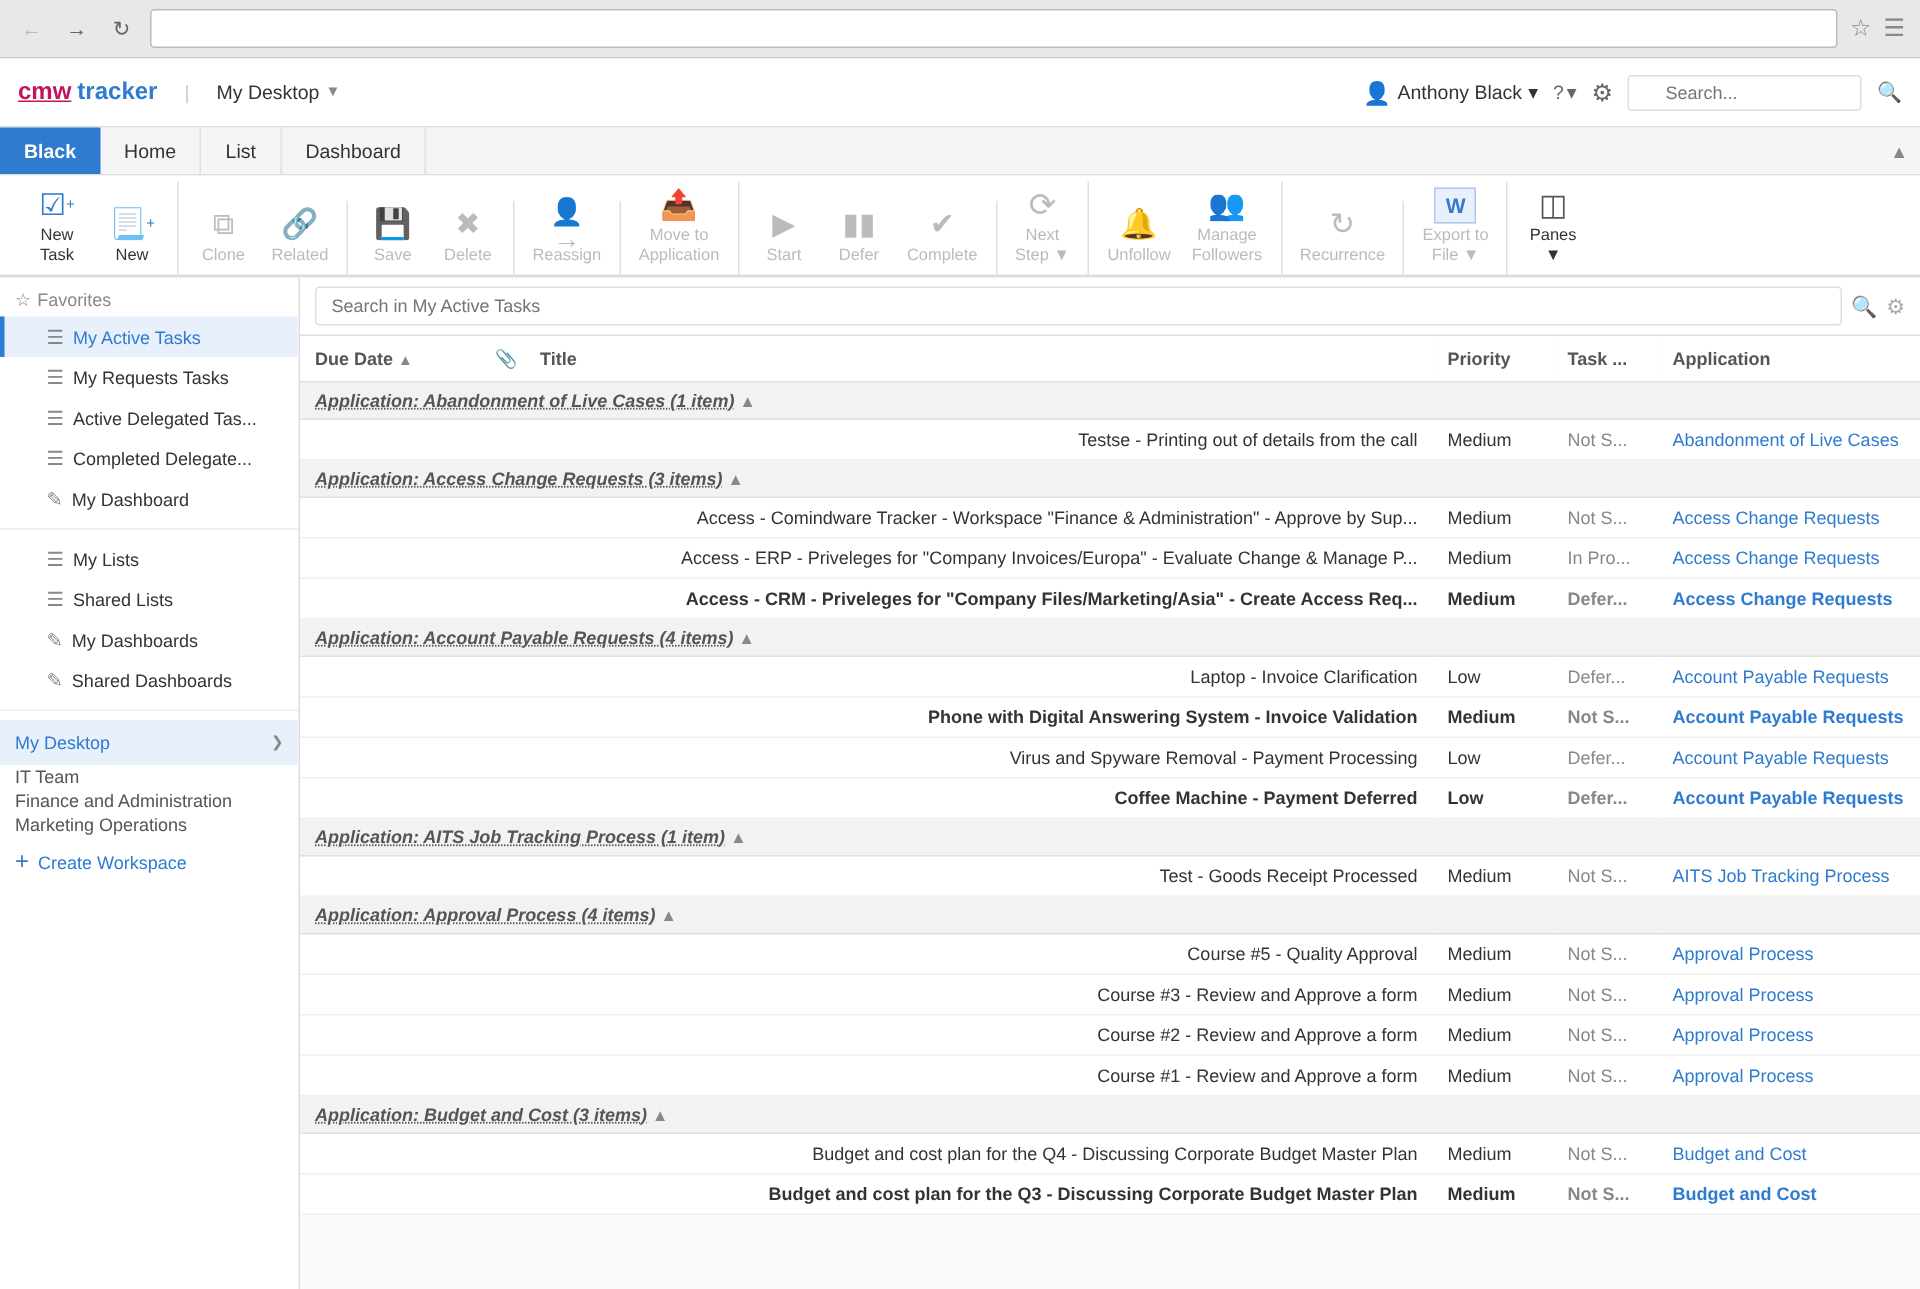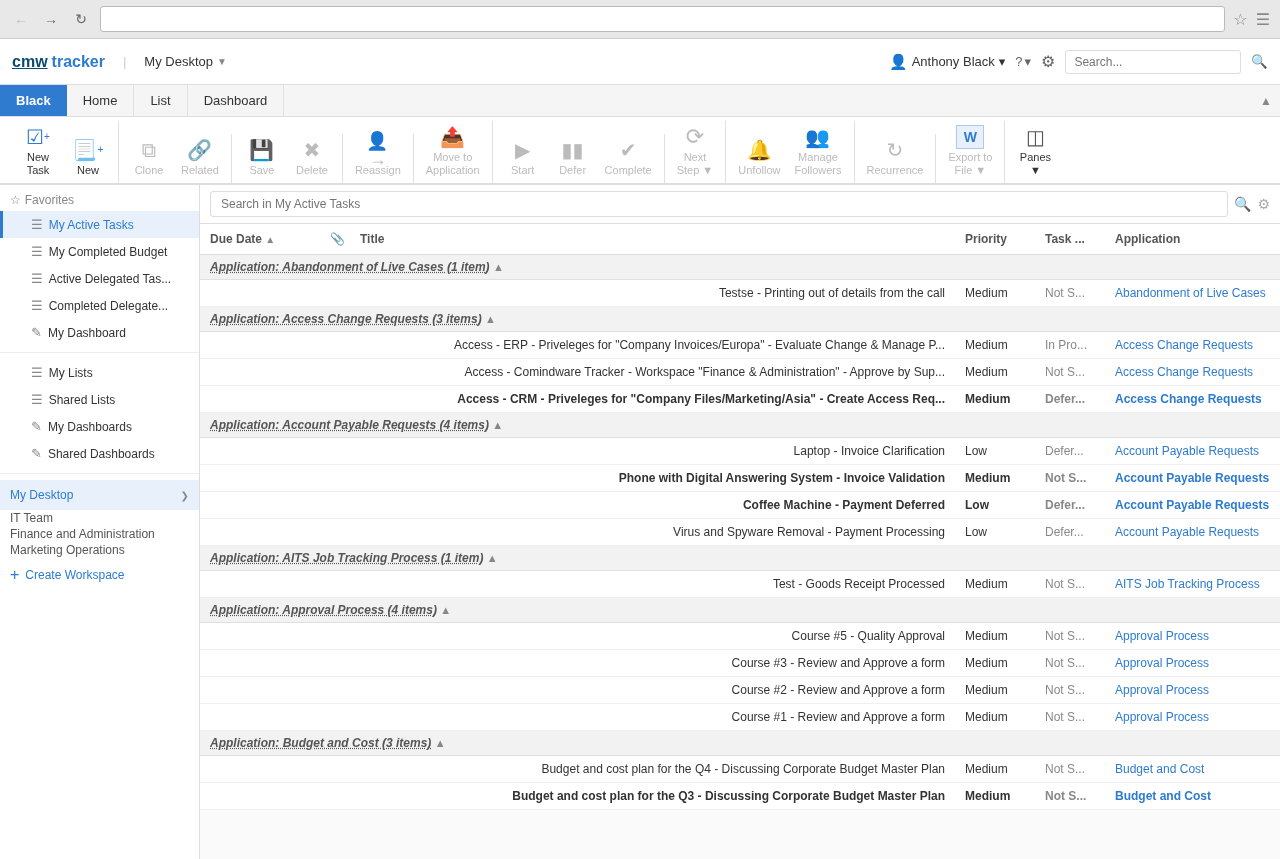--- a/index.html
+++ b/index.html
@@ -42,21 +42,21 @@
       padding: 0 12px;
       height: 46px;
       display: flex;
       align-items: center;
       gap: 12px;
     }
     .logo-area {
       display: flex; align-items: center; gap: 4px;
       font-size: 16px; font-weight: bold;
     }
-    .logo-cmw { color: #0c4a6e; text-decoration: underline; }
+    .logo-cmw { color: #be185d; text-decoration: underline; }
     .logo-tracker { color: #2e7bcf; }
     .logo-divider { color: #ccc; margin: 0 6px; }
     .workspace-selector {
       display: flex; align-items: center; gap: 4px;
       font-size: 13px; color: #333; cursor: pointer;
       border: none; background: none;
     }
     .workspace-caret { color: #888; font-size: 10px; }
     .header-right {
       margin-left: auto;
@@ -73,23 +73,23 @@
       font-size: 13px; color: #666; cursor: pointer;
       border: none; background: none;
     }
     .gear-btn {
       font-size: 16px; color: #666; cursor: pointer;
       border: none; background: none;
     }
     .header-search {
       border: 1px solid #ddd;
       border-radius: 3px;
-      padding: 4px 8px;
-      font-size: 12px;
-      width: 176px;
+      padding: 4px 24px;
+      font-size: 12px;
+      width: 156px;
     }
     .header-search-btn { color: #aaa; cursor: pointer; border: none; background: none; }
 
     
     .tabs-bar {
       background: #f5f5f5;
       border-bottom: 1px solid #ddd;
       display: flex;
       align-items: center;
       padding: 0;
@@ -492,21 +492,21 @@
     <div class="sidebar-section-header">
       <span>☆</span>
       <span>Favorites</span>
     </div>
     <div class="sidebar-item active">
       <span class="sidebar-item-icon">☰</span>
       <span>My Active Tasks</span>
     </div>
     <div class="sidebar-item">
       <span class="sidebar-item-icon">☰</span>
-      <span>My Completed Budget</span>
+      <span>My Requests Tasks</span>
     </div>
     <div class="sidebar-item">
       <span class="sidebar-item-icon">☰</span>
       <span>Active Delegated Tas...</span>
     </div>
     <div class="sidebar-item">
       <span class="sidebar-item-icon">☰</span>
       <span>Completed Delegate...</span>
     </div>
     <div class="sidebar-item">
@@ -600,31 +600,31 @@
     </tr>
             <tr class="group-header">
               <td colspan="6">
     <span class="group-title">Application: Access Change Requests (3 items)</span>
     <span class="collapse-btn"> ▲</span>
   </td>
             </tr>
             <tr class="task-row">
       <td></td>
       <td></td>
+      <td class="task-title">Access - Comindware Tracker - Workspace "Finance &amp; Administration" - Approve by Sup...</td>
+      <td class="priority-medium">Medium</td>
+      <td class="status-text">Not S...</td>
+      <td><a class="app-link" href="#">Access Change Requests</a></td>
+    </tr>
+            <tr class="task-row">
+      <td></td>
+      <td></td>
       <td class="task-title">Access - ERP - Priveleges for "Company Invoices/Europa" - Evaluate Change &amp; Manage P...</td>
       <td class="priority-medium">Medium</td>
       <td class="status-text">In Pro...</td>
-      <td><a class="app-link" href="#">Access Change Requests</a></td>
-    </tr>
-            <tr class="task-row">
-      <td></td>
-      <td></td>
-      <td class="task-title">Access - Comindware Tracker - Workspace "Finance &amp; Administration" - Approve by Sup...</td>
-      <td class="priority-medium">Medium</td>
-      <td class="status-text">Not S...</td>
       <td><a class="app-link" href="#">Access Change Requests</a></td>
     </tr>
             <tr class="task-row bold-row">
       <td></td>
       <td></td>
       <td class="task-title">Access - CRM - Priveleges for "Company Files/Marketing/Asia" - Create Access Req...</td>
       <td class="priority-medium">Medium</td>
       <td class="status-text">Defer...</td>
       <td><a class="app-link" href="#">Access Change Requests</a></td>
     </tr>
@@ -643,32 +643,32 @@
       <td><a class="app-link" href="#">Account Payable Requests</a></td>
     </tr>
             <tr class="task-row bold-row">
       <td></td>
       <td></td>
       <td class="task-title">Phone with Digital Answering System - Invoice Validation</td>
       <td class="priority-medium">Medium</td>
       <td class="status-text">Not S...</td>
       <td><a class="app-link" href="#">Account Payable Requests</a></td>
     </tr>
-            <tr class="task-row bold-row">
-      <td></td>
-      <td></td>
-      <td class="task-title">Coffee Machine - Payment Deferred</td>
+            <tr class="task-row">
+      <td></td>
+      <td></td>
+      <td class="task-title">Virus and Spyware Removal - Payment Processing</td>
       <td class="priority-low">Low</td>
       <td class="status-text">Defer...</td>
       <td><a class="app-link" href="#">Account Payable Requests</a></td>
     </tr>
-            <tr class="task-row">
-      <td></td>
-      <td></td>
-      <td class="task-title">Virus and Spyware Removal - Payment Processing</td>
+            <tr class="task-row bold-row">
+      <td></td>
+      <td></td>
+      <td class="task-title">Coffee Machine - Payment Deferred</td>
       <td class="priority-low">Low</td>
       <td class="status-text">Defer...</td>
       <td><a class="app-link" href="#">Account Payable Requests</a></td>
     </tr>
             <tr class="group-header">
               <td colspan="6">
     <span class="group-title">Application: AITS Job Tracking Process (1 item)</span>
     <span class="collapse-btn"> ▲</span>
   </td>
             </tr>

